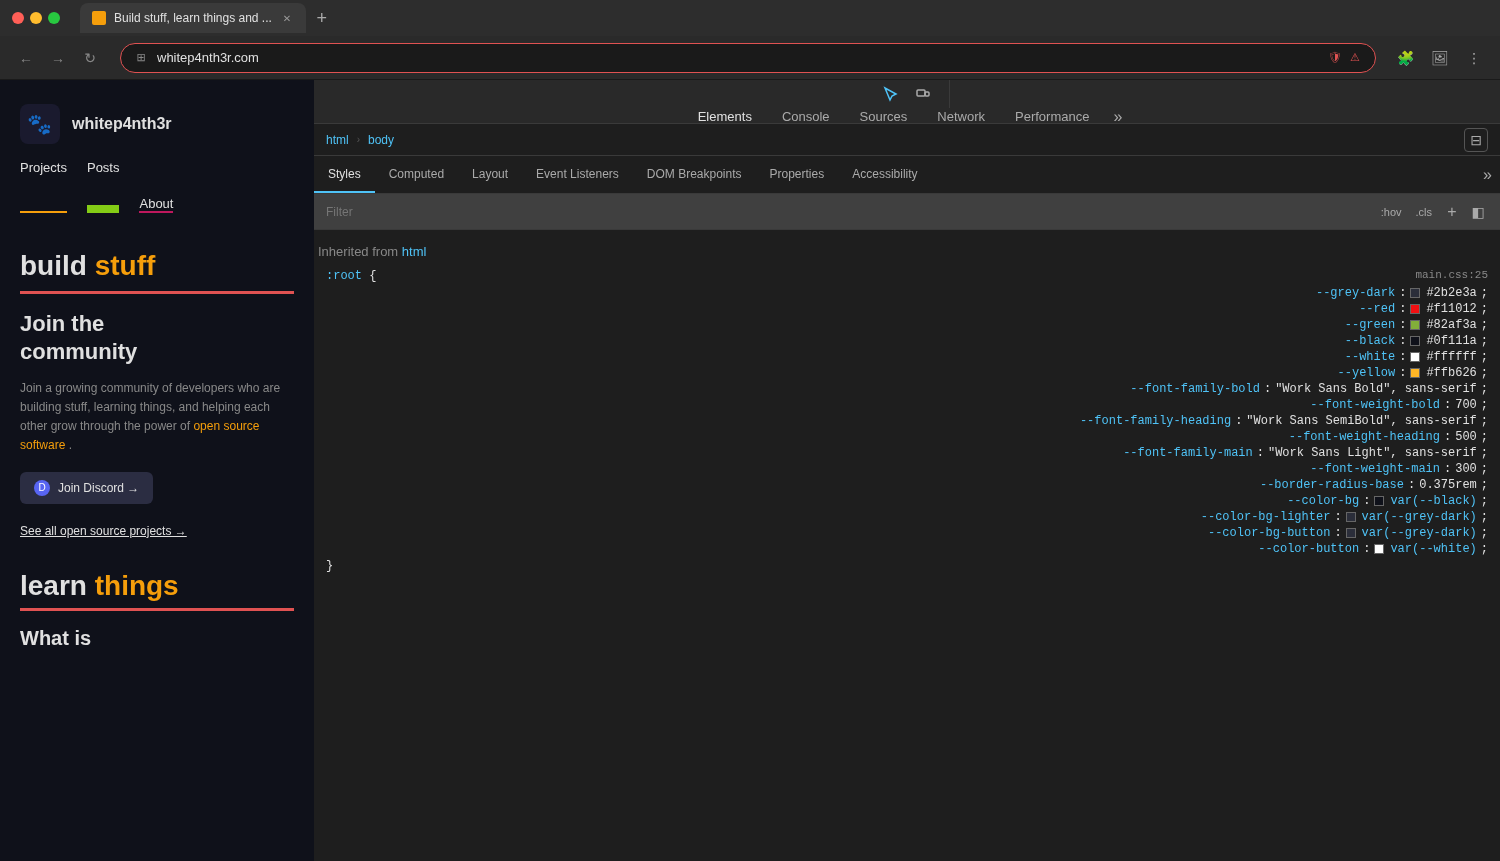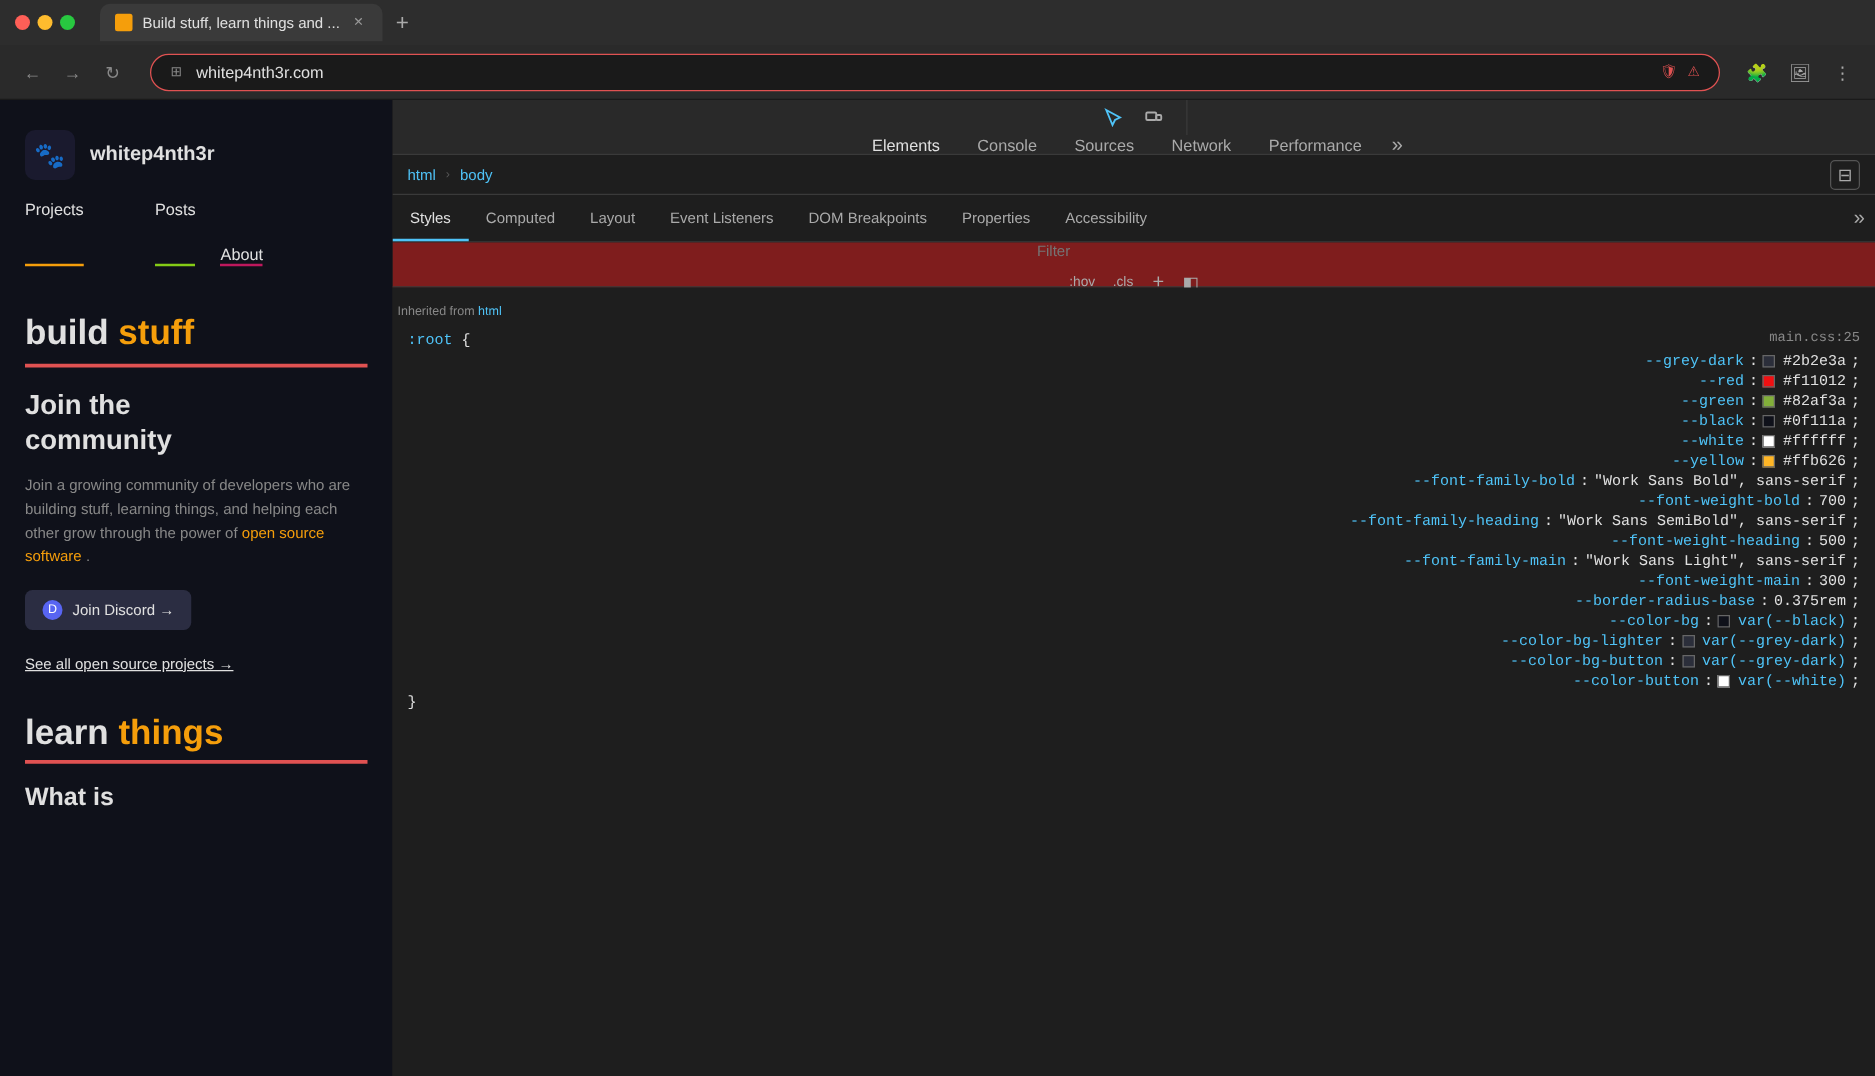--- a/index.html
+++ b/index.html
@@ -472,29 +472,28 @@
       display: flex;
       align-items: center;
       padding: 0 8px;
       color: #aaa;
       cursor: pointer;
       margin-left: auto;
     }
 
     
     .filter-bar {
-      background: #7f1d1d;
+      background: #404040;
       height: 36px;
       display: flex;
       align-items: center;
       padding: 0 12px;
       border-bottom: 1px solid #3a3a3a;
       gap: 8px;
       flex-shrink: 0;
-      flex-direction: column;
     }
     .filter-input {
       flex: 1;
       background: transparent;
       border: none;
       outline: none;
       color: #e0e0e0;
       font-size: 12px;
     }
     .filter-actions {
@@ -539,21 +538,21 @@
       font-family: 'Courier New', 'Menlo', monospace;
       font-size: 12px;
     }
     .css-content::-webkit-scrollbar { width: 8px; }
     .css-content::-webkit-scrollbar-track { background: #1e1e1e; }
     .css-content::-webkit-scrollbar-thumb { background: #444; border-radius: 4px; }
 
     .inherited-label {
       padding: 6px 4px;
       color: #888;
-      font-size: 10px;
+      font-size: 13px;
       font-family: -apple-system, sans-serif;
     }
     .inherited-label .html-link {
       color: #4fc3f7;
       cursor: pointer;
     }
     .css-rule-block {
       padding: 2px 0;
     }
     .css-selector-line {
@@ -655,21 +654,21 @@
 
 <div class="main-area">
 
   <div class="website-panel">
     <div class="website-header">
       <div class="site-logo">🐾</div>
       <span class="site-name">whitep4nth3r</span>
     </div>
     <nav class="site-nav">
       <span class="site-nav-item" style="border-bottom: 2px solid #f59e0b;">Projects</span>
-      <span class="site-nav-item" style="border-bottom: 2px solid #84cc16; margin-left: 37px;">Posts</span>
+      <span class="site-nav-item" style="border-bottom: 8px solid #84cc16;">Posts</span>
       <span class="site-nav-item">About</span>
     </nav>
     <div class="site-content">
 
       <div>
         <div class="section-heading">
           <span>build </span><span class="highlight-orange">stuff</span>
         </div>
         <div class="section-underline"></div>
       </div>

